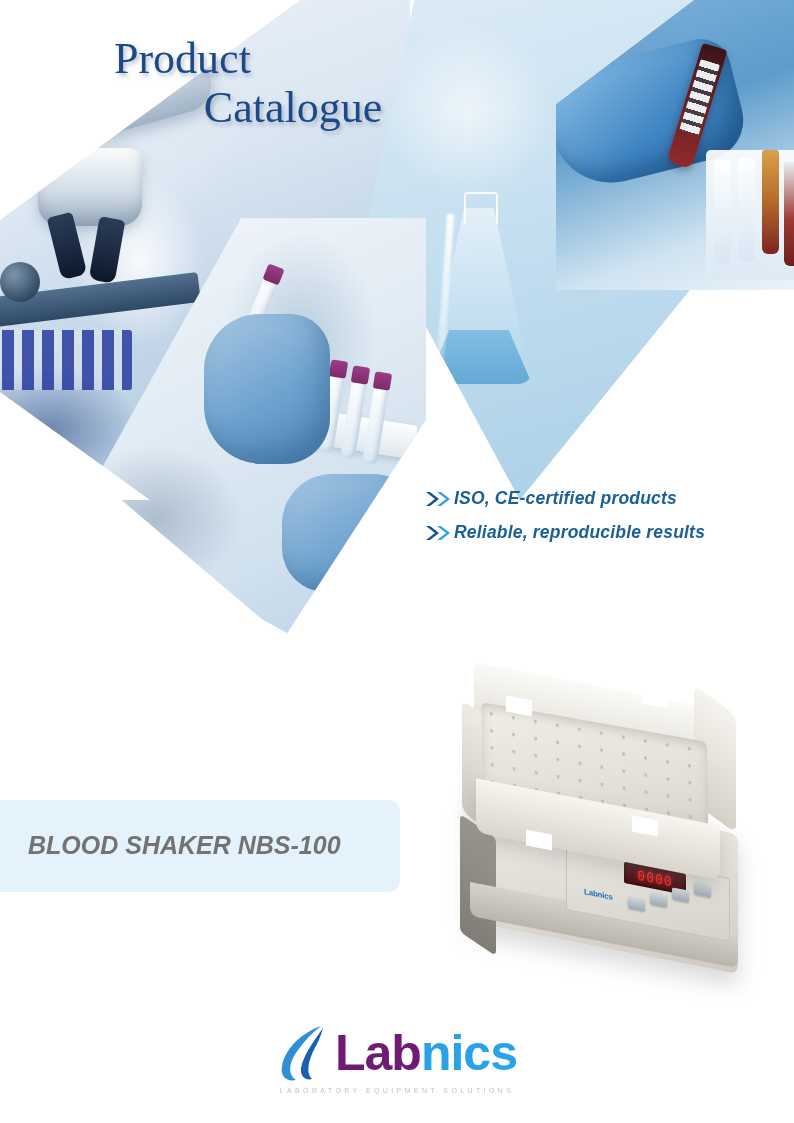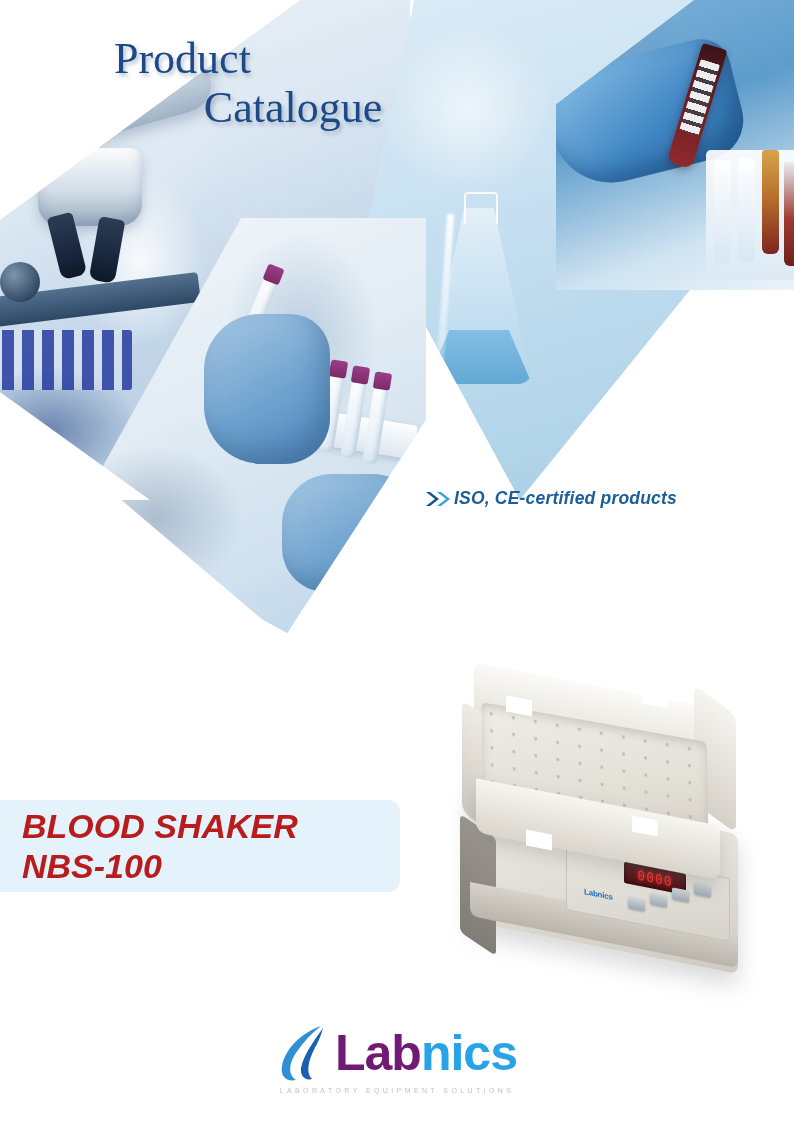--- a/index.html
+++ b/index.html
@@ -262,23 +262,23 @@
   
   #product-name-panel {
     position: absolute; left: 0; top: 800px;
     width: 400px; height: 92px;
     background: #e4f2fb;
     border-radius: 0 12px 12px 0;
     display: flex; align-items: center;
     z-index: 5;
   }
   #product-name {
-    font-size: 34px; font-style: italic; font-weight: 600;
-    color: #b91c1c; line-height: 1.18;
-    padding-left: 22px; padding-right: 10px;
+    font-size: 25px; font-style: italic; font-weight: 600;
+    color: #737373; line-height: 1.18;
+    padding-left: 28px; padding-right: 10px;
   }
 
   
   #product-image {
     position: absolute; left: 438px; top: 676px;
     width: 330px; height: 310px; z-index: 4;
   }
   .shaker-base {
     position: absolute; left: 32px; top: 132px; width: 268px; height: 140px;
     background: linear-gradient(165deg, #f3f1ec 0%, #e4e1da 45%, #cfcbc2 100%);
@@ -467,20 +467,29 @@
     <span class="chev">
       <svg width="30" height="20" viewBox="0 0 30 20">
         <path d="M2 3 L11 10 L2 17 L6 17 L15 10 L6 3 Z" fill="#17538c"></path>
         <path d="M13 3 L22 10 L13 17 L17 17 L26 10 L17 3 Z" fill="#3ba3dd"></path>
       </svg>
     </span>
     <span class="feature-text">ISO, CE-certified products</span>
   </div>
 
 
+  <div class="feature-row">
+    <span class="chev">
+      <svg width="30" height="20" viewBox="0 0 30 20">
+        <path d="M2 3 L11 10 L2 17 L6 17 L15 10 L6 3 Z" fill="#17538c"></path>
+        <path d="M13 3 L22 10 L13 17 L17 17 L26 10 L17 3 Z" fill="#3ba3dd"></path>
+      </svg>
+    </span>
+    <span class="feature-text">Reliable, reproducible results</span>
+  </div>
 </div>
 
 <div id="product-name-panel">
   <div id="product-name">BLOOD SHAKER NBS-100</div>
 </div>
 
 <div id="product-image">
 
   <div class="shaker-base"></div>
   <div class="shaker-base-left"></div>

